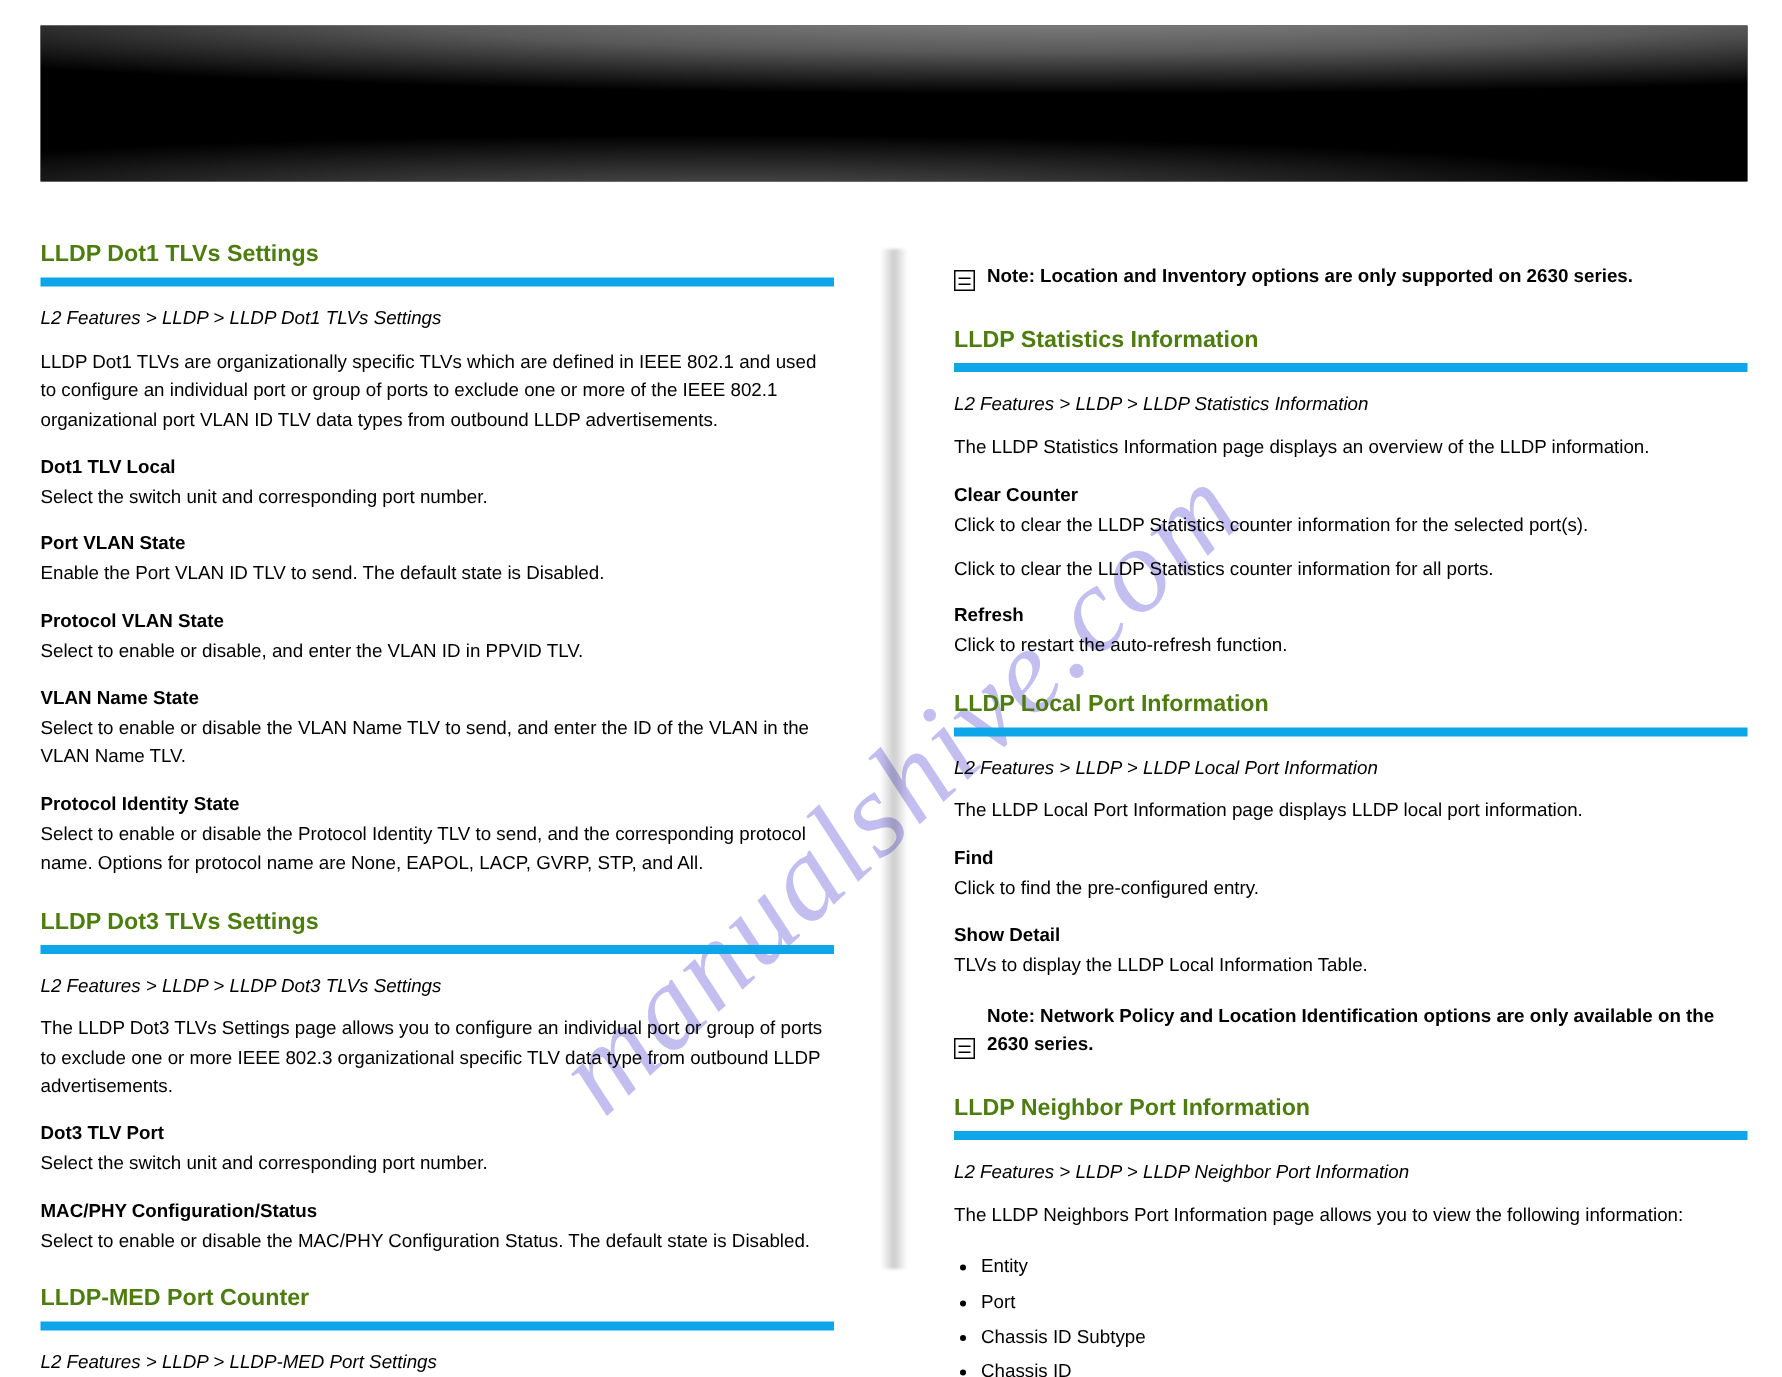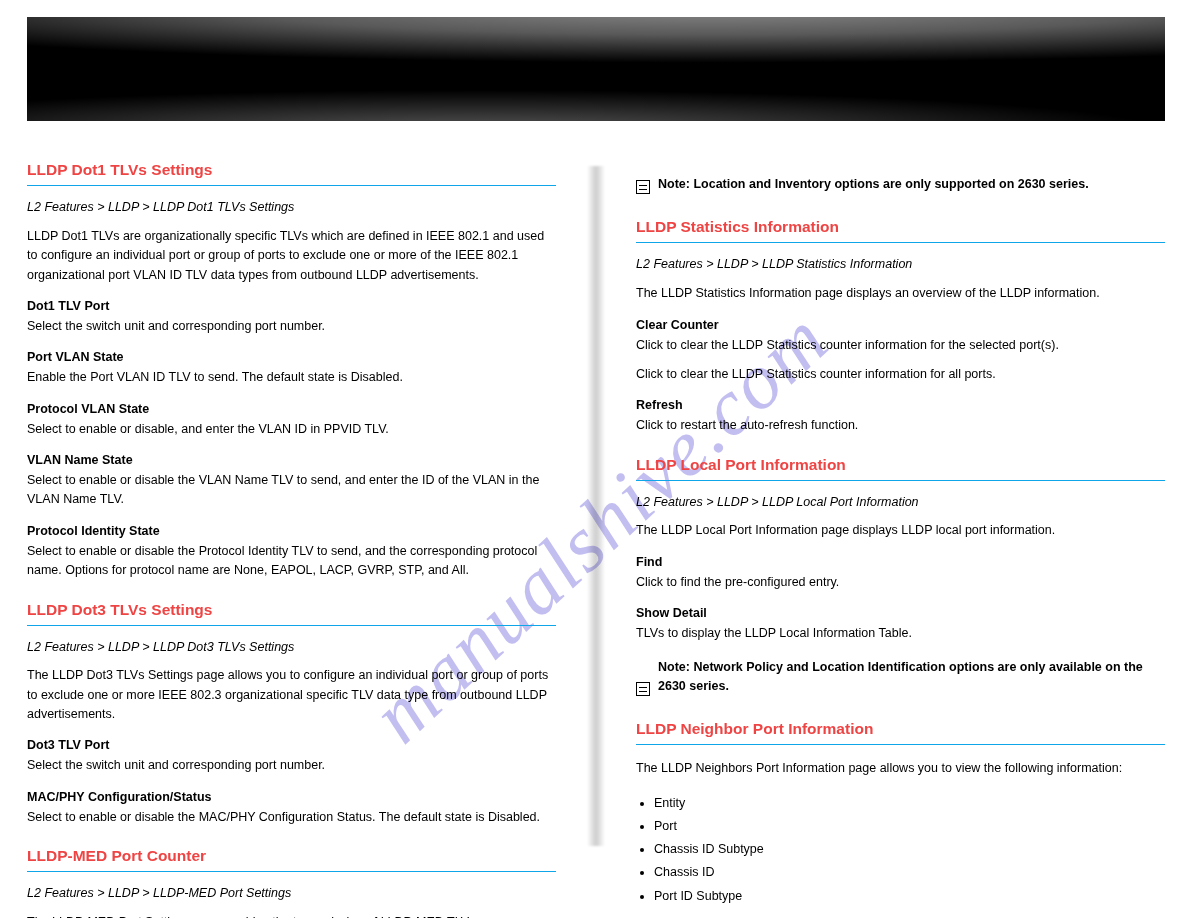--- a/index.html
+++ b/index.html
@@ -45,25 +45,25 @@
     left: 50%;
     top: 5px;
     transform: translateX(-50%);
     width: 18px;
     height: 680px;
     background: linear-gradient(to right, rgba(0,0,0,0) 0%, rgba(0,0,0,0.18) 45%, rgba(0,0,0,0.18) 55%, rgba(0,0,0,0) 100%);
     pointer-events:none;
     filter: blur(1px);
   }
   h3.section-link {
-    color: #ef4444;
+    color: #4d7c0f;
     font-size: 15.5px;
     font-weight: bold;
     margin: 10px 0 4px 0;
-    border-bottom: 1px solid #0ea5e9;
+    border-bottom: 6px solid #0ea5e9;
     padding-bottom: 6px;
     display: inline-block;
     width: 100%;
   }
   h3.section-link.first { margin-top: 0; }
   .loc {
     font-style: italic;
     font-size: 12.5px;
     margin: 8px 0 8px 0;
     line-height: 1.5;
@@ -127,21 +127,21 @@
 
   <div class="content">
     <div class="gutter-fade"></div>
 
     <div class="col col-left">
 
       <h3 class="section-link first">LLDP Dot1 TLVs Settings</h3>
       <p class="loc">L2 Features &gt; LLDP &gt; LLDP Dot1 TLVs Settings</p>
       <p class="intro">LLDP Dot1 TLVs are organizationally specific TLVs which are defined in IEEE 802.1 and used to configure an individual port or group of ports to exclude one or more of the IEEE 802.1 organizational port VLAN ID TLV data types from outbound LLDP advertisements.</p>
 
-      <p class="bold-label">Dot1 TLV Port</p>
+      <p class="bold-label">Dot1 TLV Local</p>
       <p class="para">Select the switch unit and corresponding port number.</p>
       <p class="bold-label">Port VLAN State</p>
       <p class="para">Enable the Port VLAN ID TLV to send. The default state is Disabled.</p>
       <p class="bold-label">Protocol VLAN State</p>
       <p class="para">Select to enable or disable, and enter the VLAN ID in PPVID TLV.</p>
       <p class="bold-label">VLAN Name State</p>
       <p class="para">Select to enable or disable the VLAN Name TLV to send, and enter the ID of the VLAN in the VLAN Name TLV.</p>
       <p class="bold-label">Protocol Identity State</p>
       <p class="para">Select to enable or disable the Protocol Identity TLV to send, and the corresponding protocol name. Options for protocol name are None, EAPOL, LACP, GVRP, STP, and All.</p>
 
@@ -187,20 +187,21 @@
       <p class="para">Click to find the pre-configured entry.</p>
       <p class="bold-label">Show Detail</p>
       <p class="para">TLVs to display the LLDP Local Information Table.</p>
 
       <div class="note-block">
         <span class="note-icon"></span>
         <span class="note-text"><b>Note: Network Policy and Location Identification options are only available on the 2630 series.</b></span>
       </div>
 
       <h3 class="section-link">LLDP Neighbor Port Information</h3>
+      <p class="loc">L2 Features &gt; LLDP &gt; LLDP Neighbor Port Information</p>
       <p class="intro">The LLDP Neighbors Port Information page allows you to view the following information:</p>
       <ul>
         <li>Entity</li>
         <li>Port</li>
         <li>Chassis ID Subtype</li>
         <li>Chassis ID</li>
         <li>Port ID Subtype</li>
 
       </ul>
 

